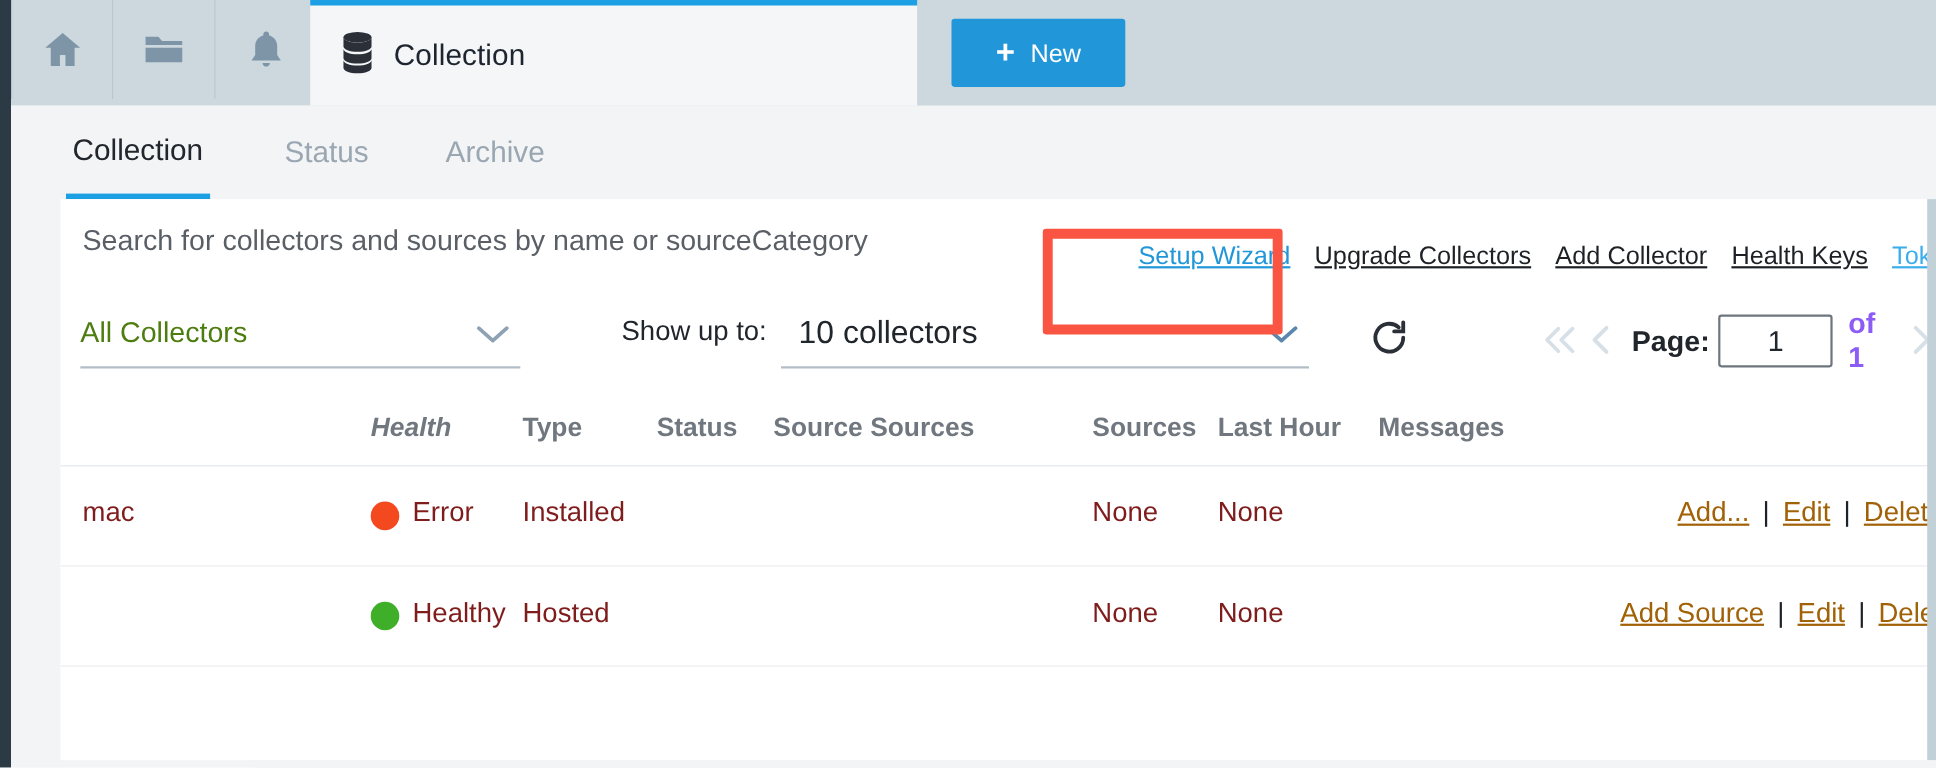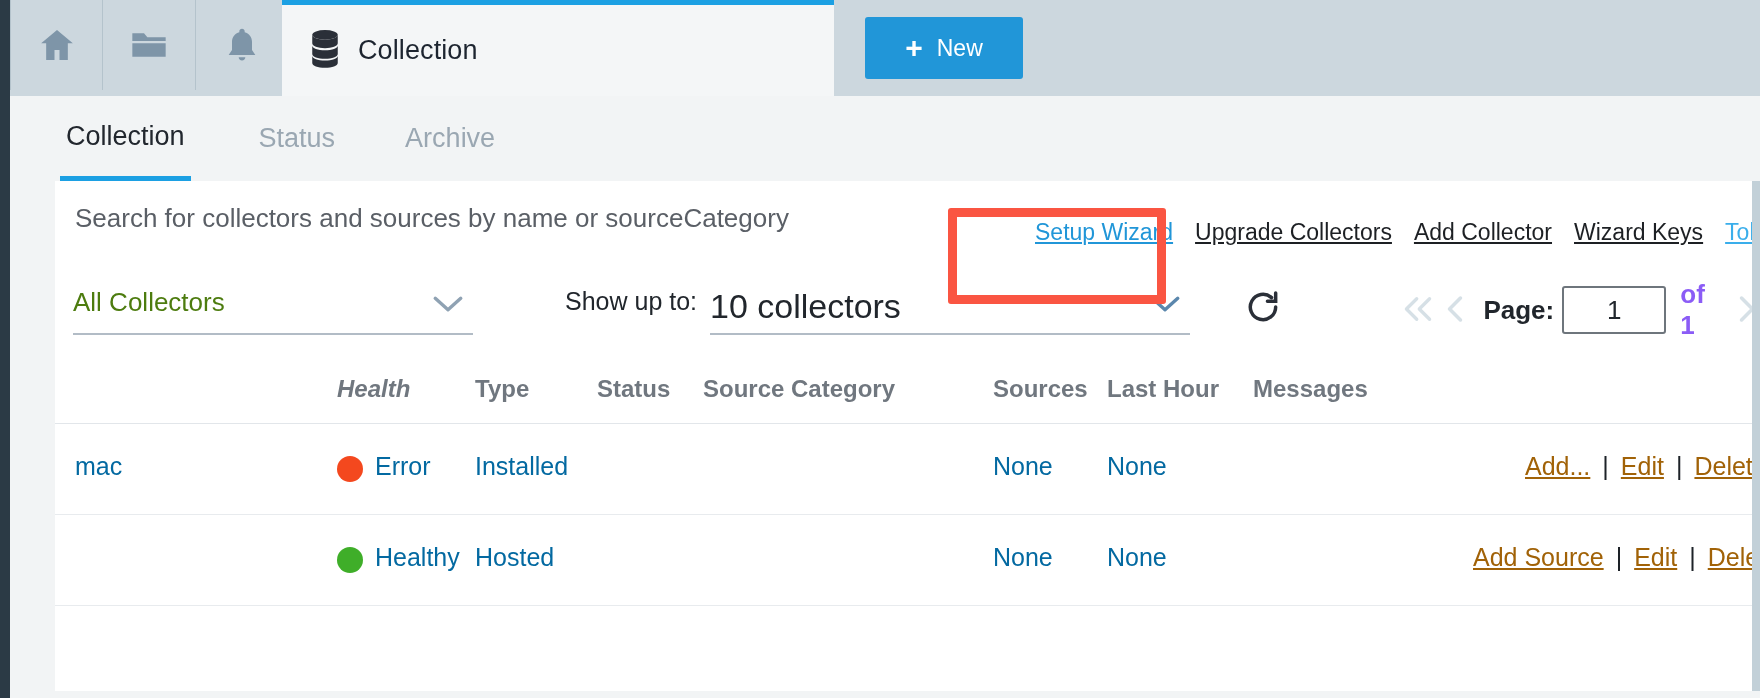--- a/index.html
+++ b/index.html
@@ -238,22 +238,22 @@
   }
   .select-showup {
     position: absolute;
     left: 655px; top: 16px;
     width: 480px;
     height: 50px;
     border-bottom: 2px solid #b2bcc6;
   }
   .select-showup .val {
     position: absolute;
-    left: 0; top: 4px;
-    font-size: 34px;
+    left: 16px; top: 4px;
+    font-size: 29px;
     color: #21262c;
   }
 
   .refresh-btn {
     position: absolute;
     left: 1185px; top: 18px;
     width: 46px; height: 46px;
     display: flex; align-items: center; justify-content: center;
     cursor: pointer;
     background: none; border: none; padding: 0;
@@ -319,21 +319,21 @@
   }
   .row {
     position: relative;
     height: 90px;
     border-bottom: 1px solid #e8ebee;
   }
   .cell {
     position: absolute;
     top: 28px;
     font-size: 25px;
-    color: #0369a1;
+    color: #7f1d1d;
     white-space: nowrap;
   }
   .dot {
     position: absolute;
     top: 32px;
     width: 26px; height: 26px;
     border-radius: 50%;
   }
   .row-actions {
     position: absolute;
@@ -442,21 +442,21 @@
 
   <div class="card">
 
     <div class="search-row">
       <input class="search-input" type="text" placeholder="Search for collectors and sources by name or sourceCategory" style="">
 
       <div class="action-links">
         <span class="action-link hovered">Setup Wizard</span>
         <span class="action-link">Upgrade Collectors</span>
         <span class="action-link">Add Collector</span>
-        <span class="action-link">Wizard Keys</span>
+        <span class="action-link">Health Keys</span>
         <span class="action-link blue">Token</span>
       </div>
     </div>
 
     <div class="filter-row">
 
       <div class="select-collectors">
         <span class="val">All Collectors</span>
         <span class="chev-down">
           <svg width="34" height="22" viewBox="0 0 24 14" fill="none" stroke="#8fa2b3" stroke-width="2.4" stroke-linecap="round" stroke-linejoin="round">
@@ -513,21 +513,21 @@
         </button>
       </div>
     </div>
 
     <div class="table">
 
       <div class="thead">
         <span class="th c-health">Health</span>
         <span class="th c-type">Type</span>
         <span class="th c-status">Status</span>
-        <span class="th c-srccat">Source Category</span>
+        <span class="th c-srccat">Source Sources</span>
         <span class="th c-sources">Sources</span>
         <span class="th c-lasthr">Last Hour</span>
         <span class="th c-msgs">Messages</span>
       </div>
 
       <div class="row">
         <span class="cell c-name">mac</span>
         <span class="dot dot-x" id="dot0" style="background: rgb(244, 72, 30);"></span>
         <span class="cell health-text">Error</span>
         <span class="cell c-type">Installed</span>

